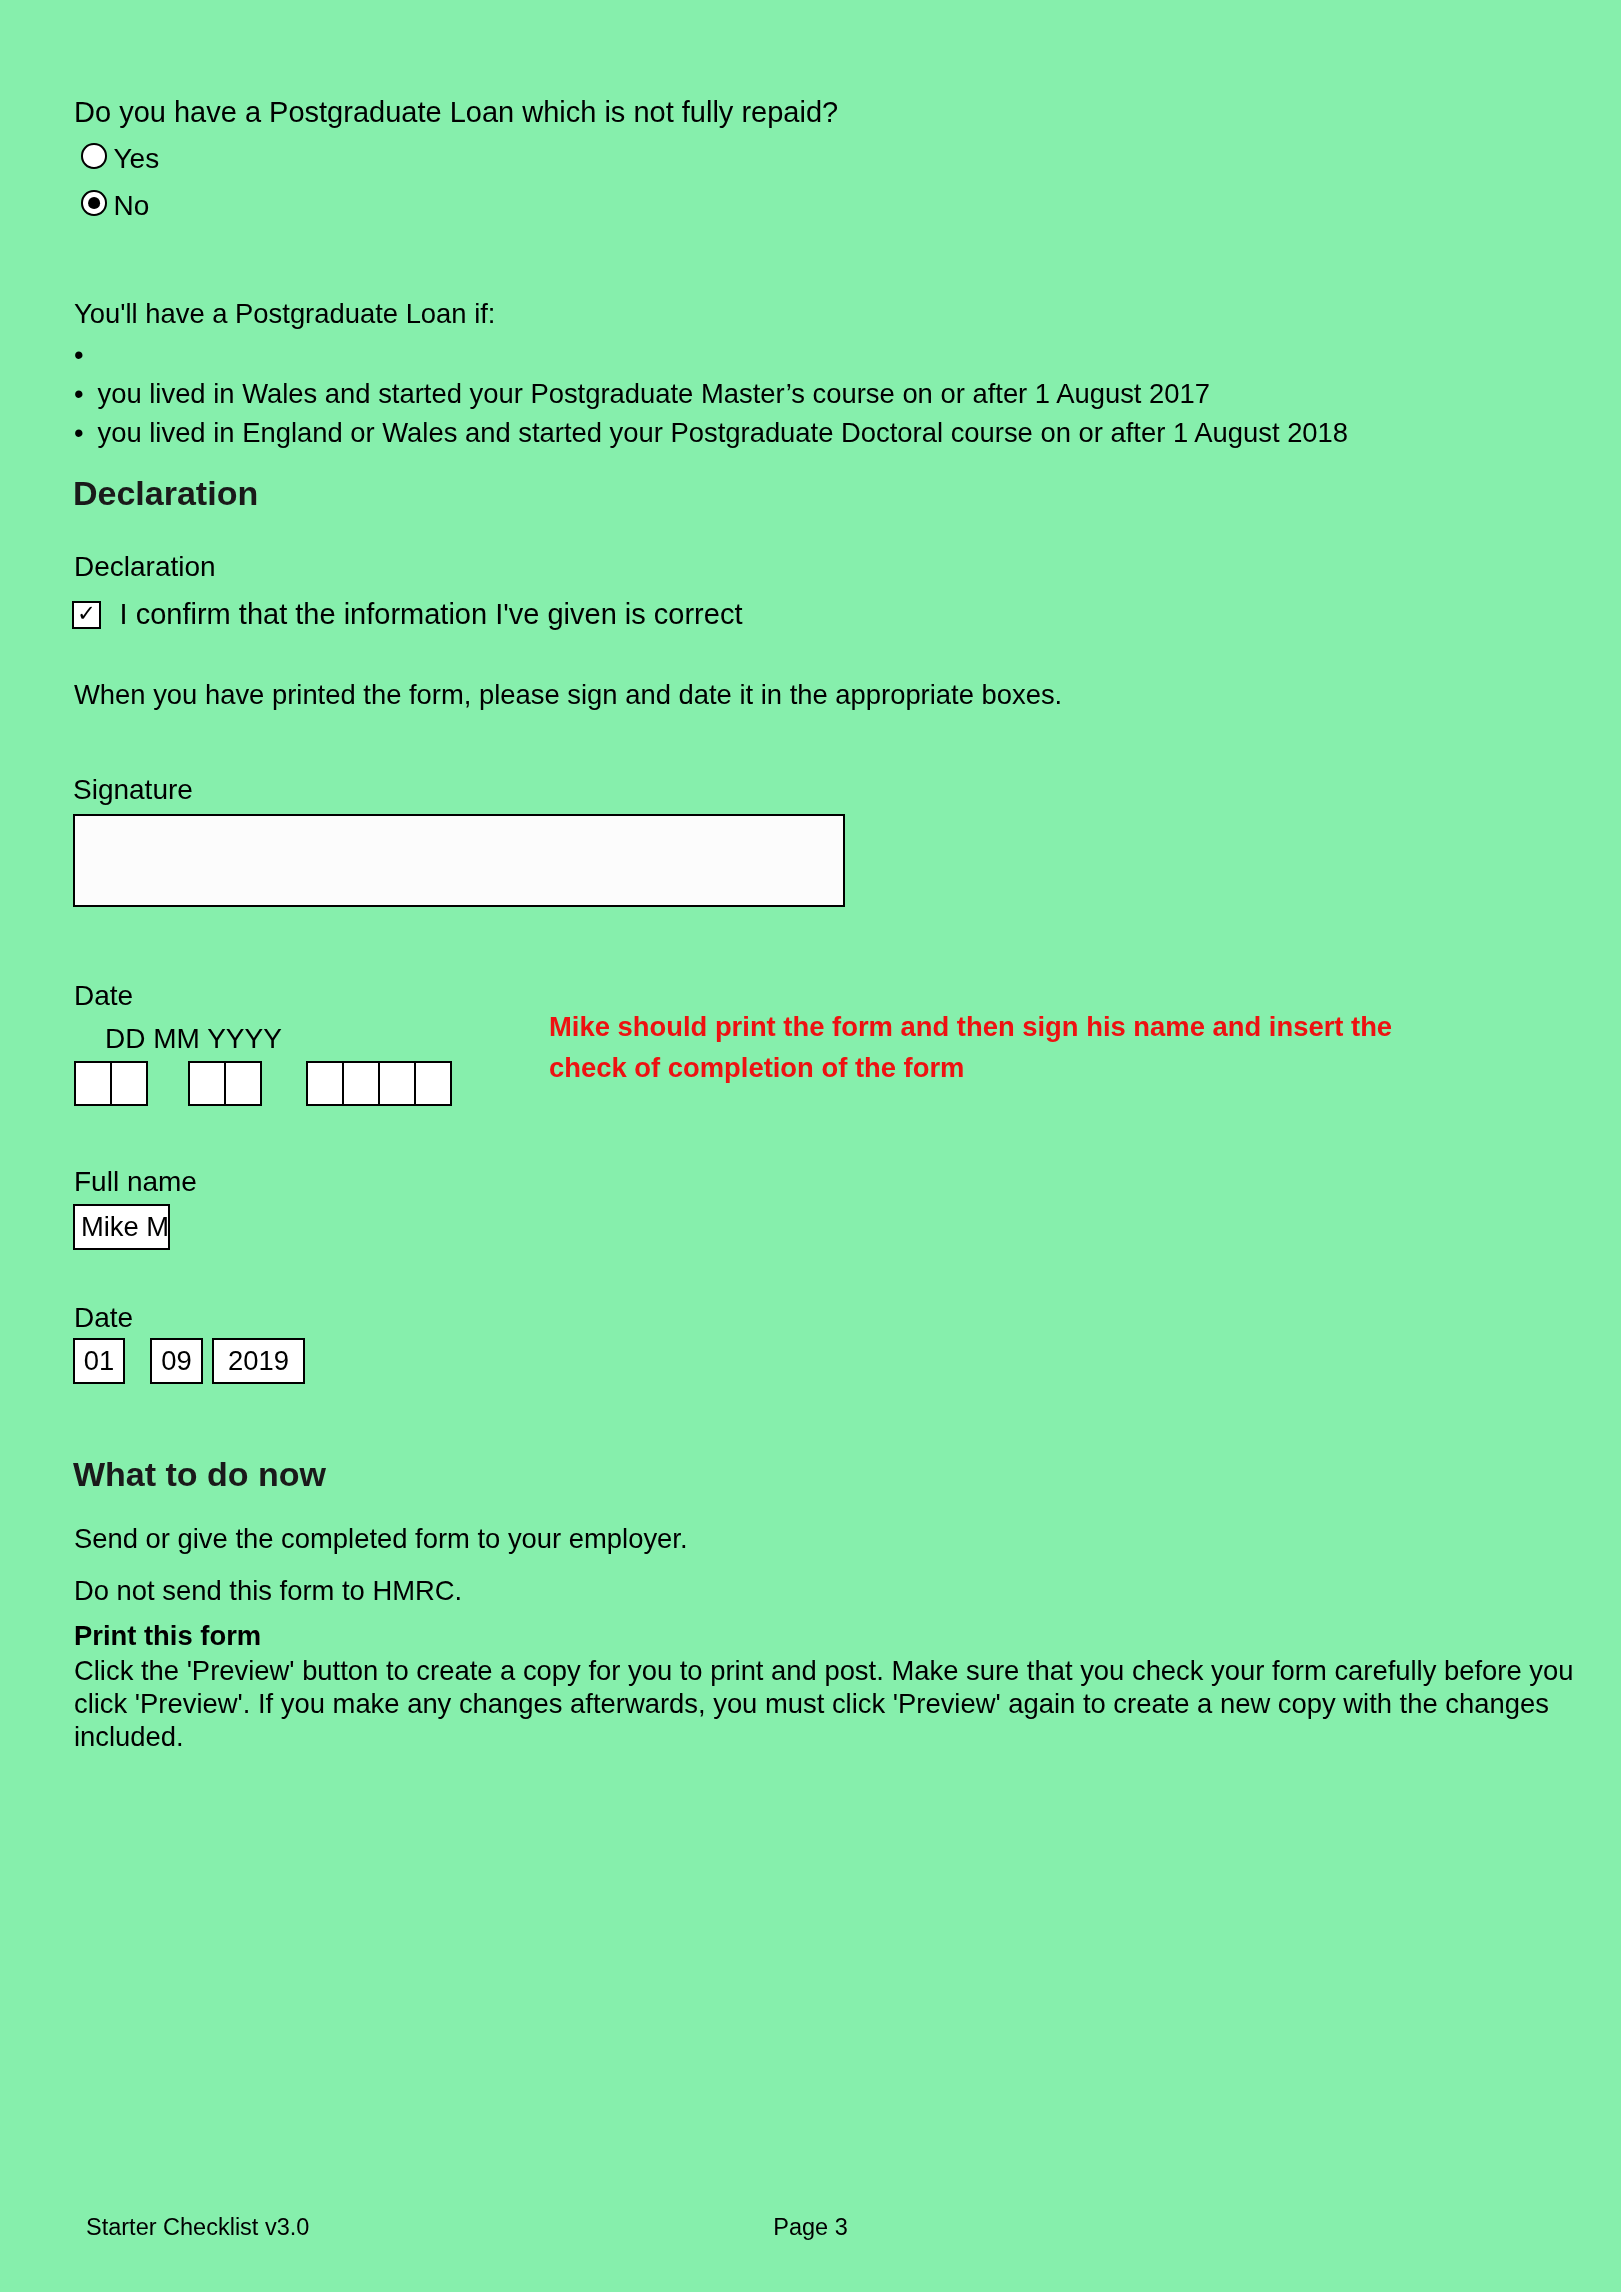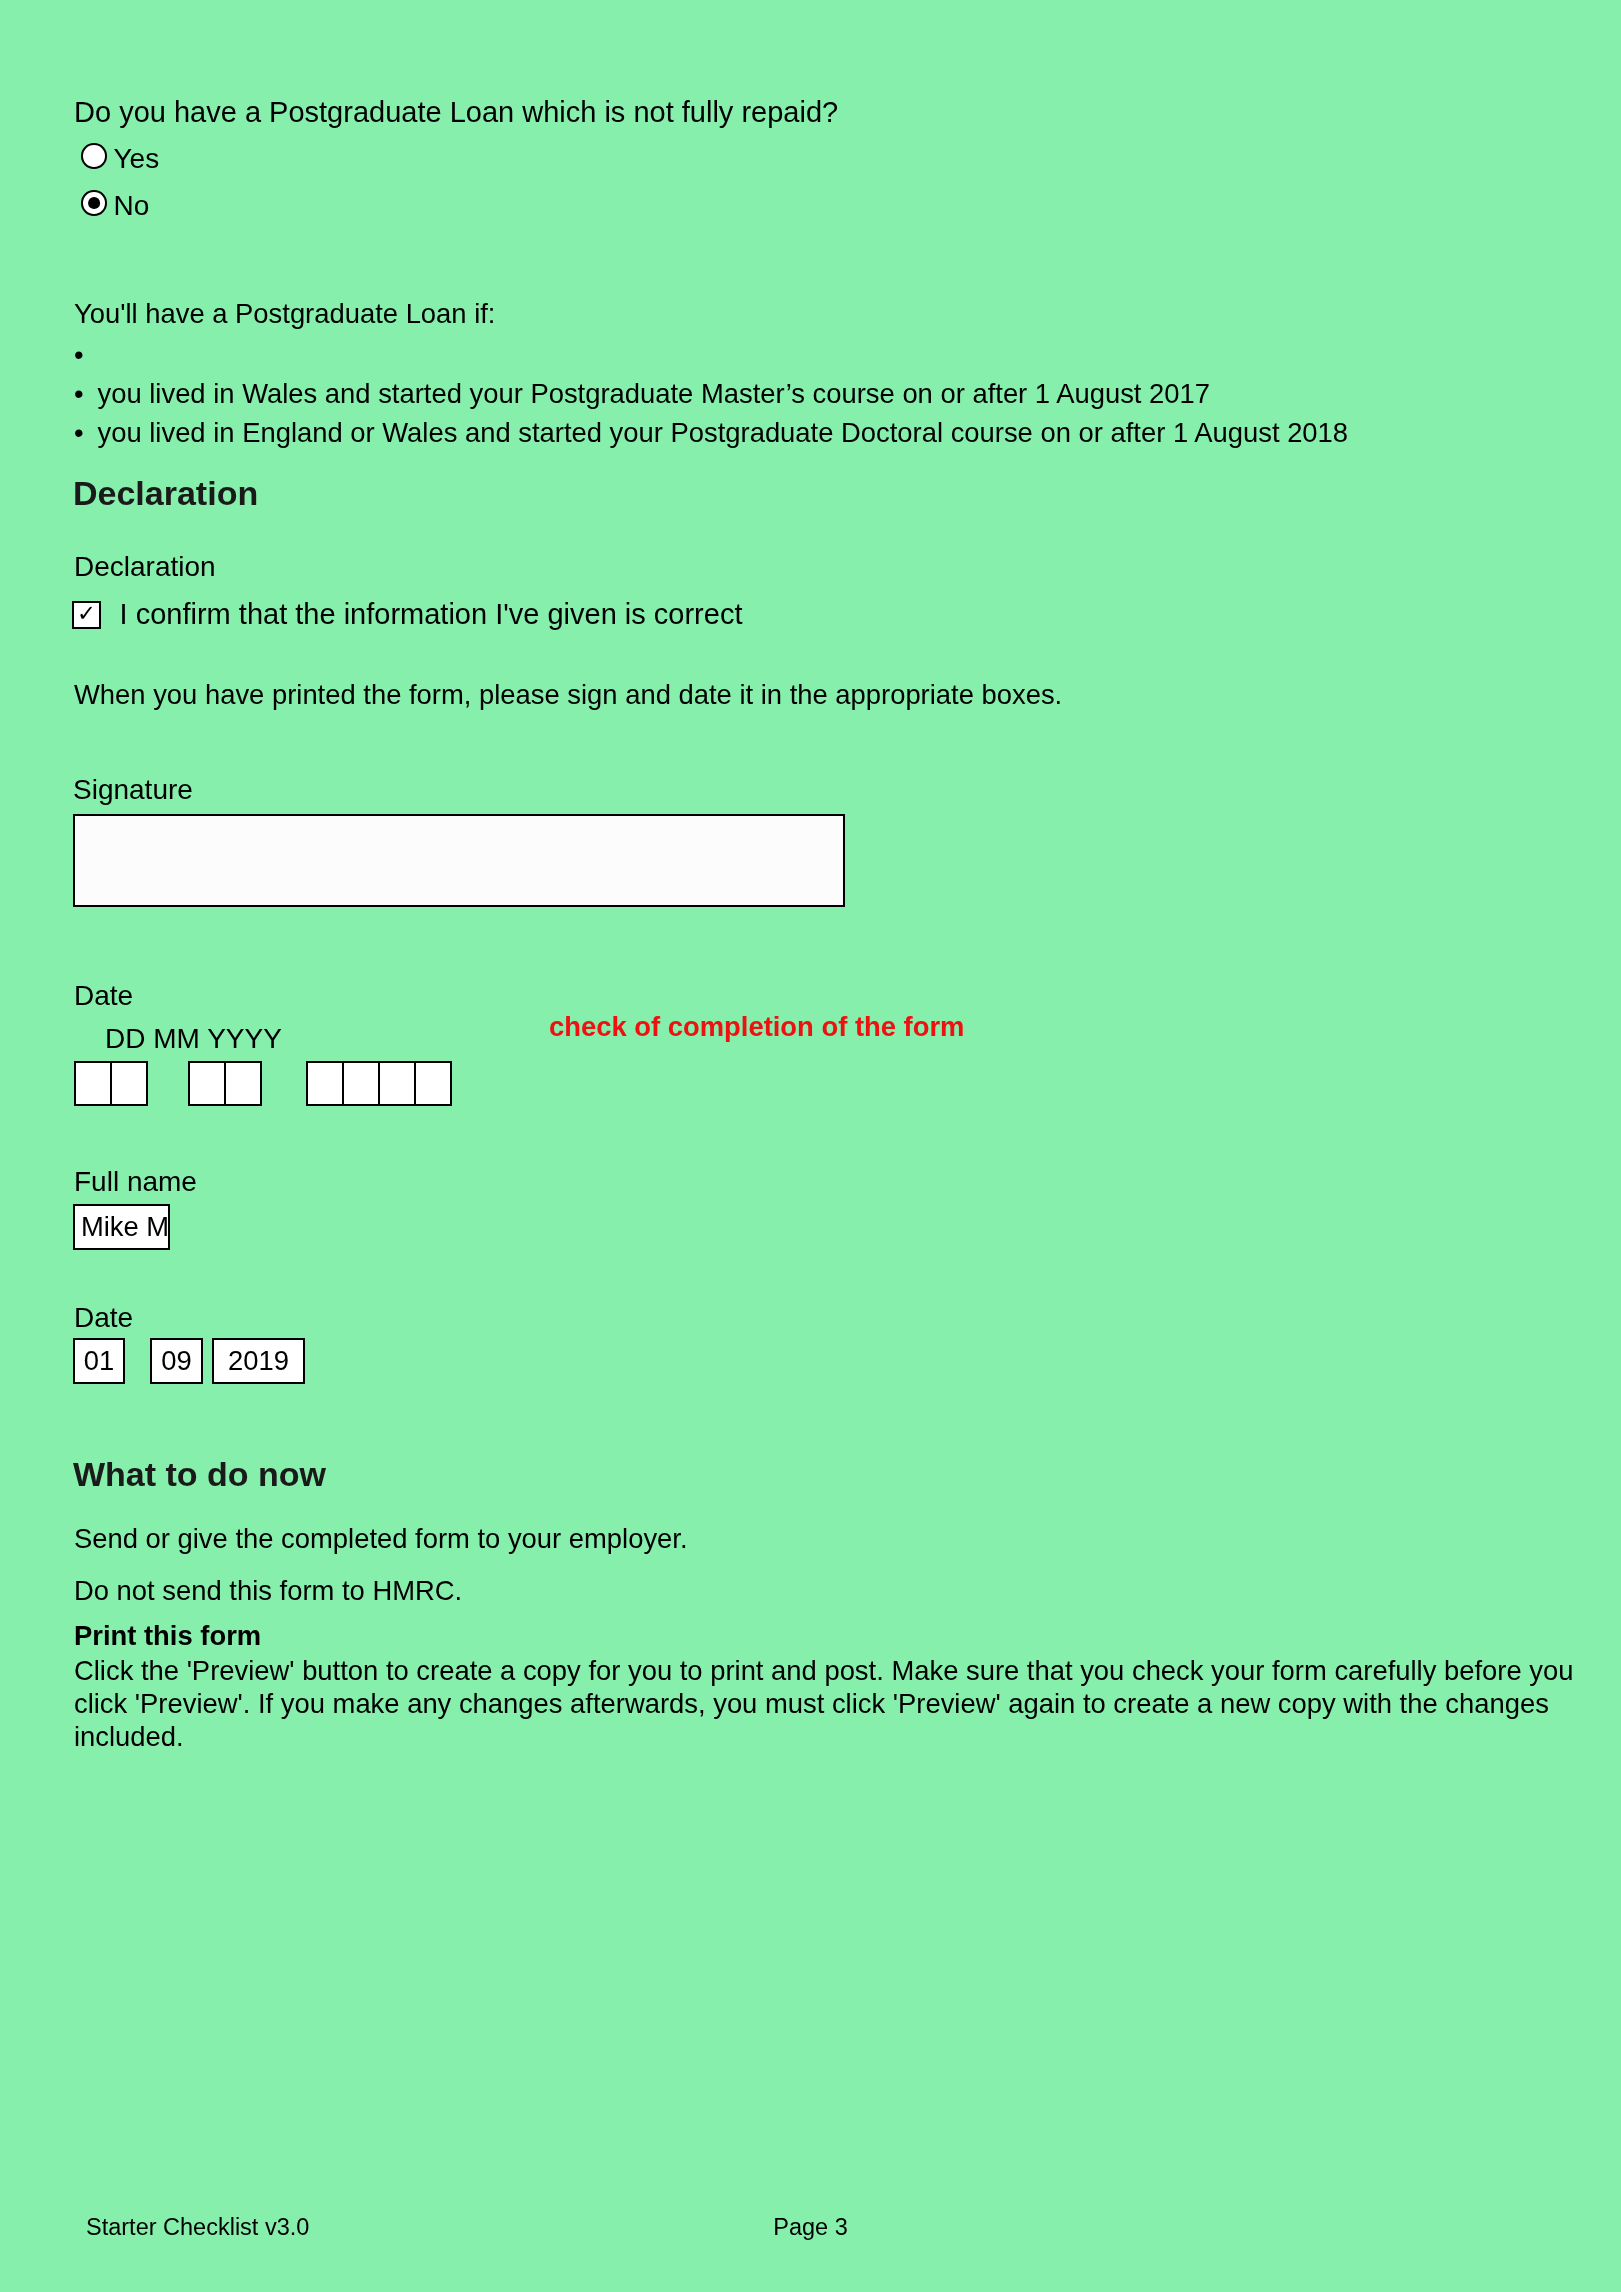--- a/index.html
+++ b/index.html
@@ -116,20 +116,21 @@
     <span class="cell"></span>
   </div>
   <div class="abs cell-group" style="left:306px; top:1061px;">
     <span class="cell"></span>
     <span class="cell"></span>
     <span class="cell"></span>
     <span class="cell"></span>
   </div>
 
   <div class="abs annotation" style="left:549px; top:1006px;">
+    <div>Mike should print the form and then sign his name and insert the</div>
     <div>check of completion of the form</div>
   </div>
 
   <div class="abs label-text" style="left:74px; top:1166px;">Full name</div>
   <div class="abs value-box" style="left:73px; top:1204px; width:97px; justify-content:flex-start; padding-left:5.9px;">Mike M</div>
 
   <div class="abs label-text" style="left:74px; top:1302px;">Date</div>
   <div class="abs value-box" style="left:73px; top:1338px; width:52px;">01</div>
   <div class="abs value-box" style="left:150px; top:1338px; width:53px;">09</div>
   <div class="abs value-box" style="left:212px; top:1338px; width:93px;">2019</div>

